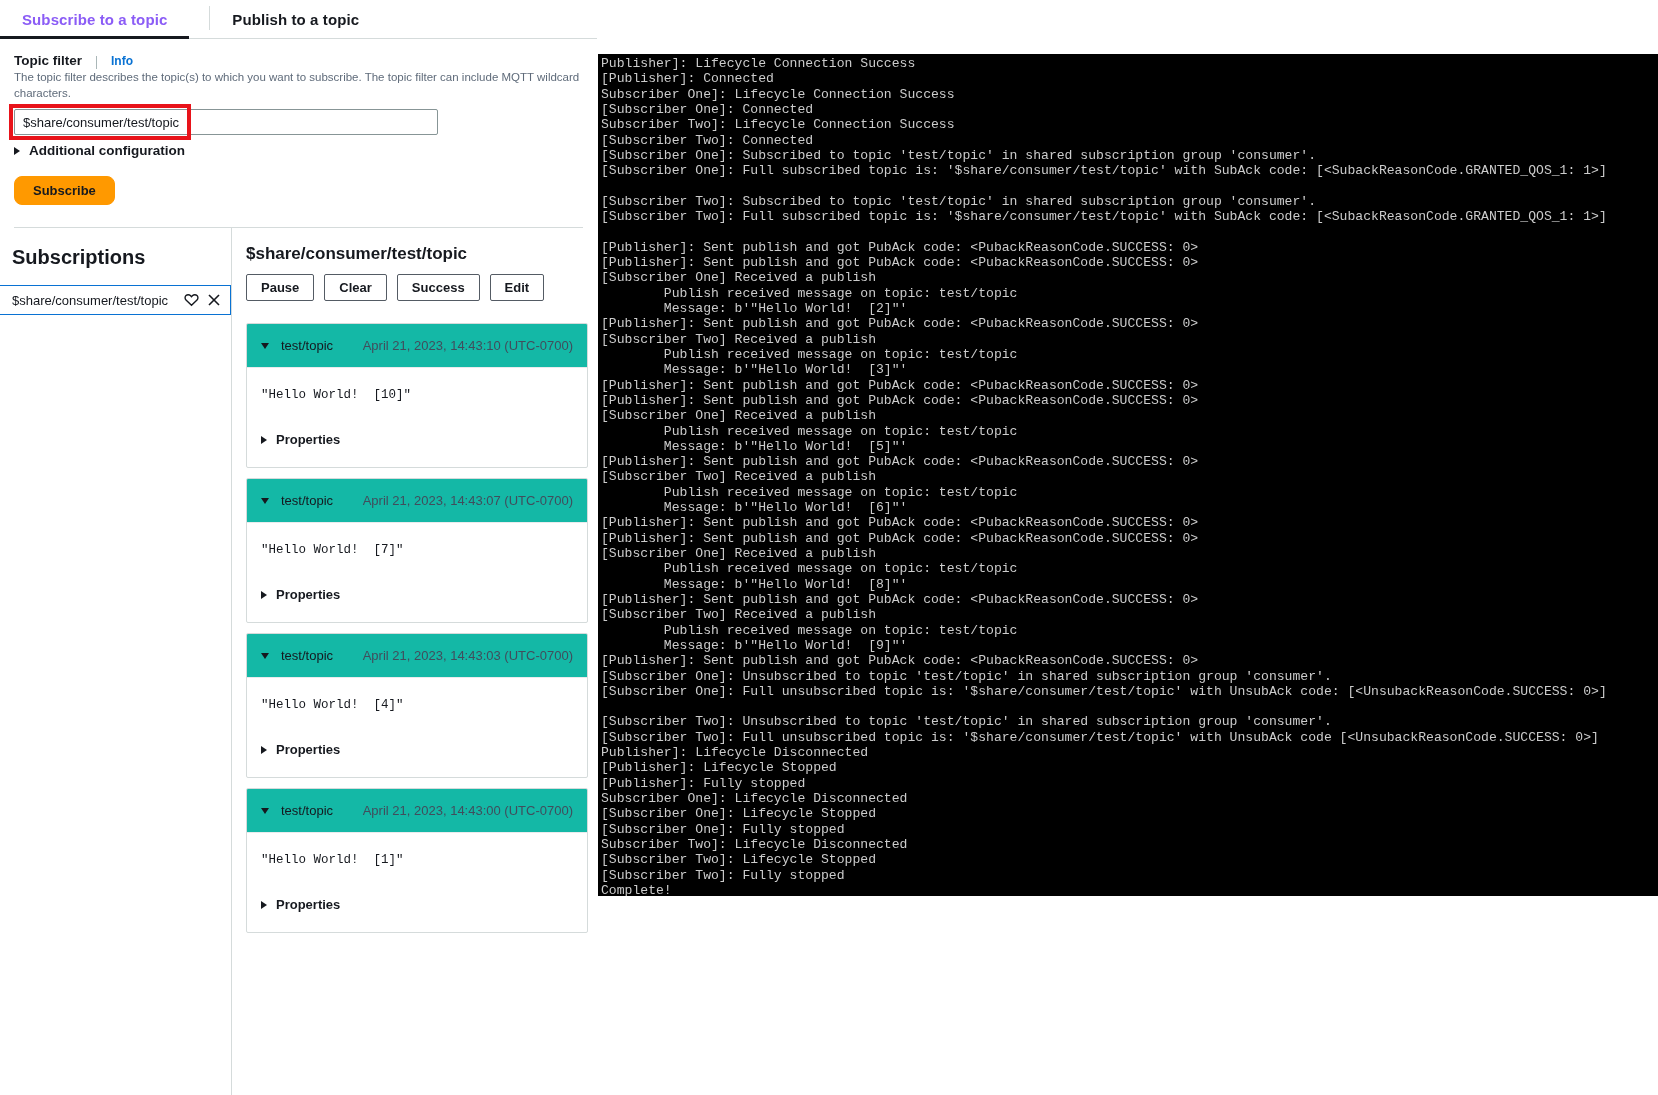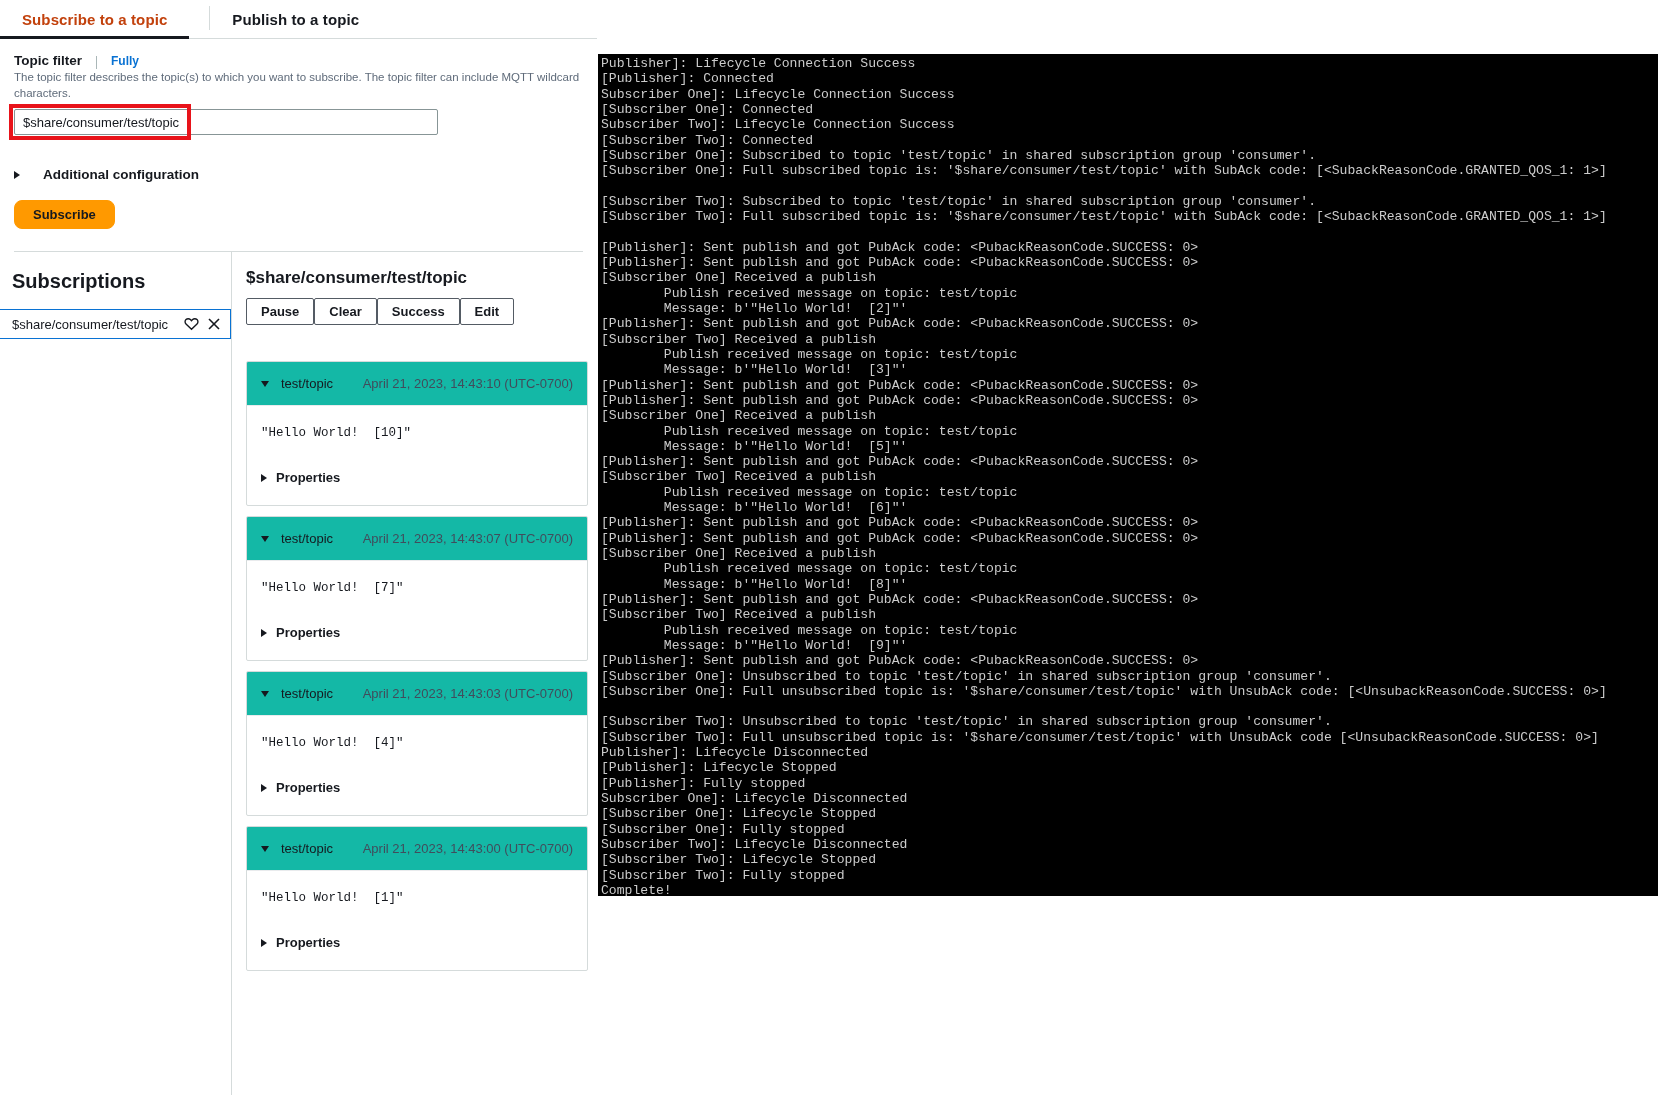--- a/index.html
+++ b/index.html
@@ -44,21 +44,21 @@
     cursor: pointer;
     position: relative;
   }
   .tab.first { padding-left: 0; }
   .tab .tab-inner {
     padding: 0 22px;
     height: 100%;
     display: flex;
     align-items: center;
   }
-  .tab.active { color: #c2410c; }
+  .tab.active { color: #8b5cf6; }
   .tab.active::after {
     content: "";
     position: absolute;
     left: 0; right: 20px; bottom: -1px;
     height: 3px;
     background: #16191f;
   }
   .tab.inactive { color: #16191f; }
   .tab-sep {
     width: 1px;
@@ -125,22 +125,22 @@
     width: 182px;
     height: 36px;
     border: 4px solid #e8131a;
     box-sizing: border-box;
     pointer-events: none;
   }
 
   .expander-row {
     display: flex;
     align-items: center;
-    gap: 23px;
-    margin-top: 32px;
+    gap: 9px;
+    margin-top: 8px;
     cursor: pointer;
   }
   .caret-right {
     width: 0; height: 0;
     border-left: 6px solid #16191f;
     border-top: 4.5px solid transparent;
     border-bottom: 4.5px solid transparent;
   }
   .caret-down {
     width: 0; height: 0;
@@ -225,21 +225,22 @@
     padding: 16px 0 0 14px;
     box-sizing: border-box;
   }
   #detail-title {
     font-size: 17px;
     font-weight: bold;
     margin-bottom: 10px;
   }
   #detail-actions {
     display: flex;
-    margin-bottom: 36px;
+    gap: 10px;
+    margin-bottom: 22px;
   }
   .sec-button {
     background: #ffffff;
     border: 1px solid #545b64;
     border-radius: 2px;
     color: #16191f;
     font-size: 13px;
     font-weight: bold;
     font-family: "Liberation Sans", sans-serif;
     padding: 5px 14px;
@@ -329,21 +330,21 @@
     <div class="tab-sep"></div>
     <div class="tab inactive">
       <span class="tab-inner">Publish to a topic</span>
     </div>
   </div>
 
   <div id="form-area">
     <div class="field-label-row">
       <span class="field-label">Topic filter</span>
       <span class="label-divider"></span>
-      <span class="info-link">Fully</span>
+      <span class="info-link">Info</span>
     </div>
     <div class="field-desc">The topic filter describes the topic(s) to which you want to subscribe. The topic filter can include MQTT wildcard characters.</div>
 
     <div class="input-wrap">
       <input class="text-input" type="text" value="$share/consumer/test/topic" style="">
       <div id="red-highlight"></div>
     </div>
 
     <div class="expander-row">
       <span class="caret-right"></span>

